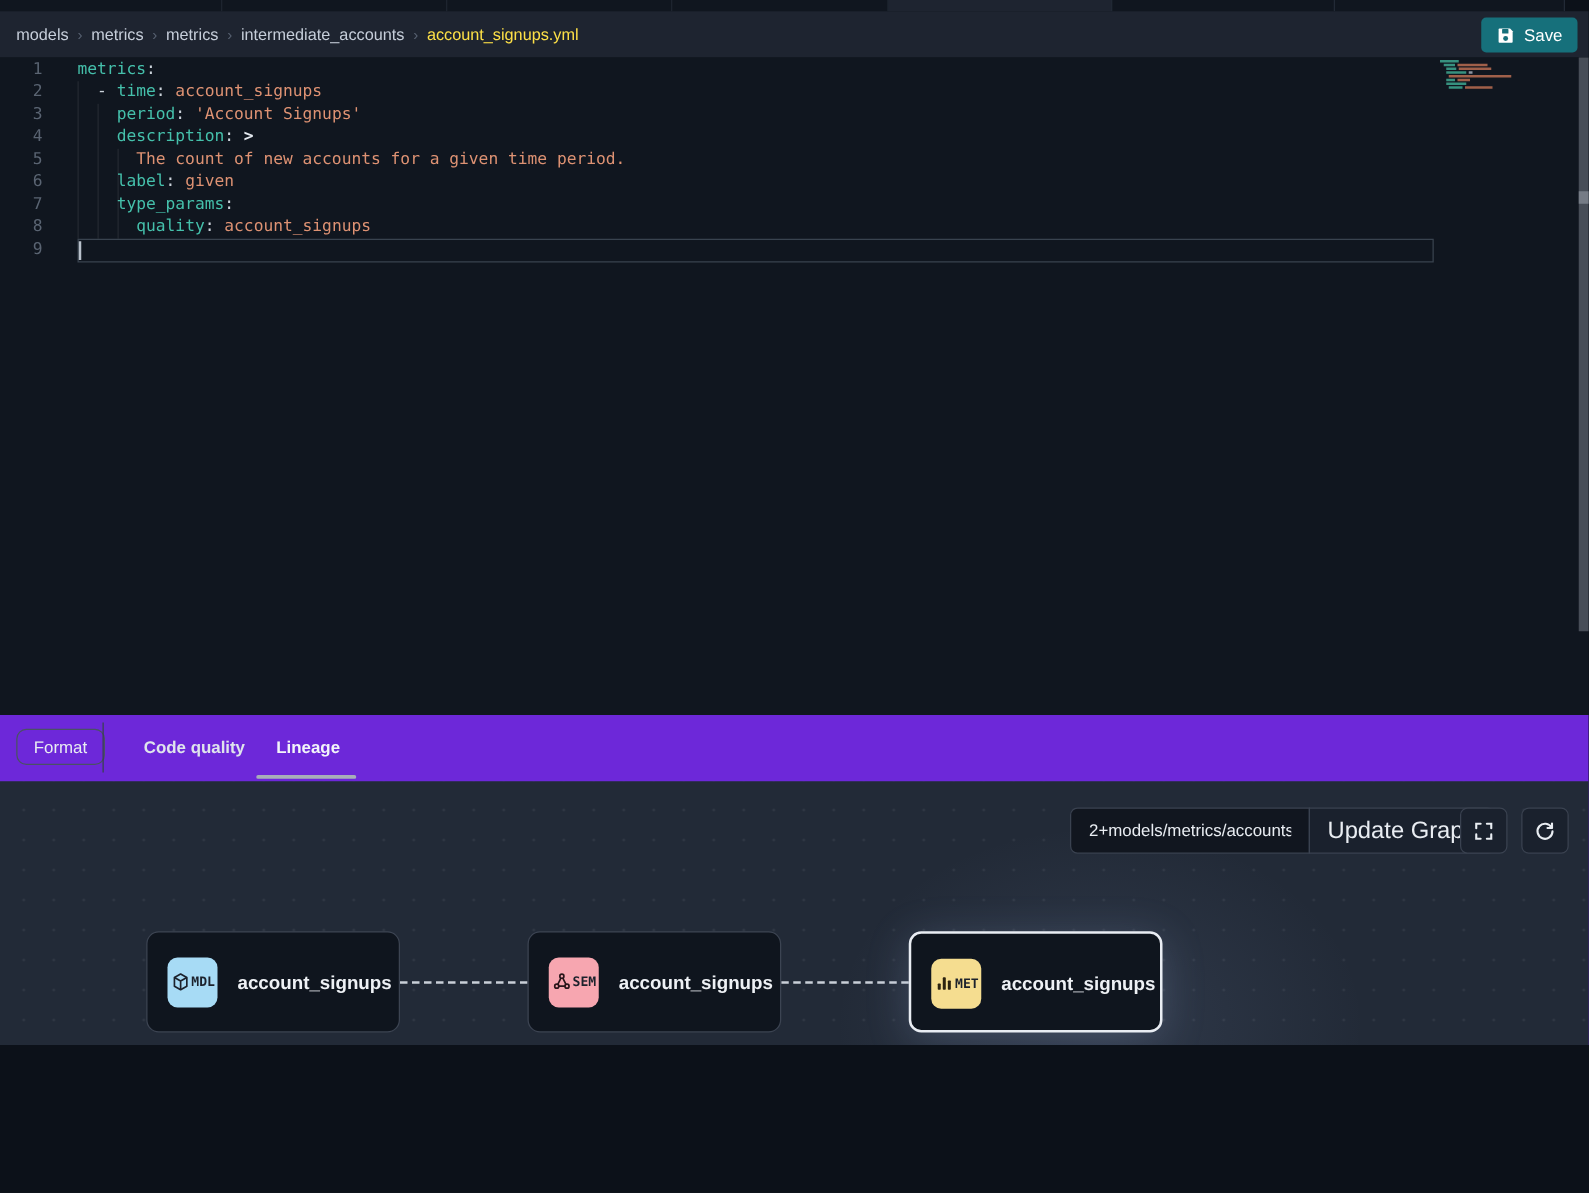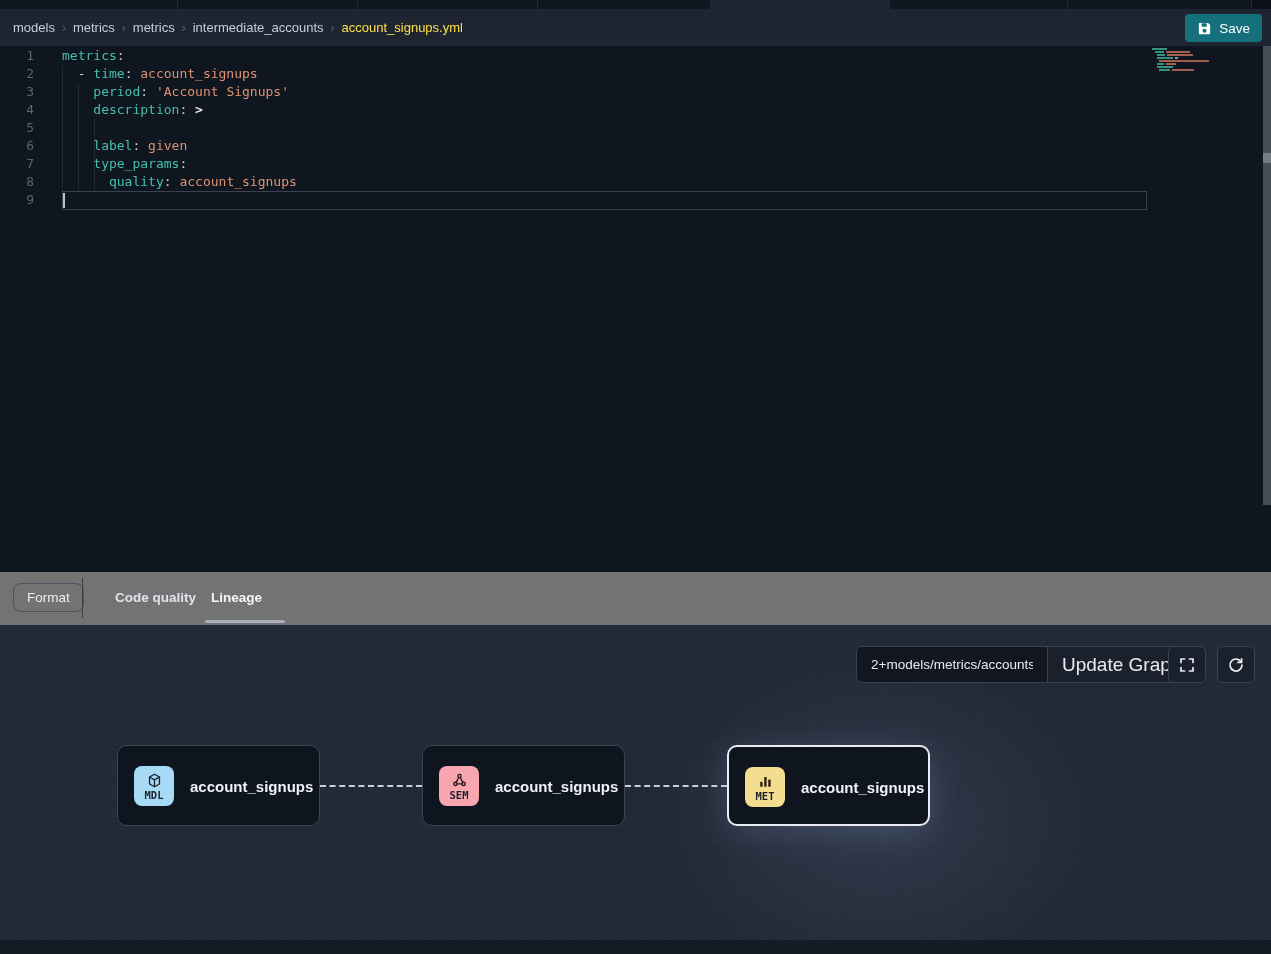--- a/index.html
+++ b/index.html
@@ -1,17 +1,17 @@
 <!DOCTYPE html>
 <html><head>
 <meta charset="utf-8">
 <style>
   * { margin:0; padding:0; box-sizing:border-box; }
   html,body { background:#0c1119; }
-  .app { position:relative; width:1271px; height:954px; overflow:hidden;
+  .app { position:relative; width:1271px; height:836px; overflow:hidden;
          font-family:"Liberation Sans", sans-serif; color:#e8edf3; }
 
   
   .tabstrip { position:absolute; top:0; left:0; width:1271px; height:9px;
               display:flex; background:#0c1119; }
   .tabstrip .seg { height:9px; background:#10161f; border-right:1px solid #222a36; }
   .tabstrip .seg.active { background:#1e2430; }
 
   
   .crumbbar { position:absolute; top:9px; left:0; width:1271px; height:37px;
@@ -47,30 +47,30 @@
   .mm-row { height:2px; margin-bottom:1px; display:flex; }
   .mm-seg { height:2px; display:inline-block; }
   .mm-key { background:#37917f; } .mm-val { background:#a0604a; }
   .mm-op { background:#8a93a0; }
   
   .v-scroll { position:absolute; right:0; top:0; width:8px; height:459px; background:#474d57; }
   .v-thumb { position:absolute; right:0; top:107px; width:8px; height:10px; background:#767c86; }
 
   
   .panel { position:absolute; top:572px; left:0; width:1271px; height:382px;
-           background:#737373; }
+           background:#6d28d9; }
   .format-btn { position:absolute; left:13px; top:11px; height:29px; padding:0 13px;
                 background:transparent; border:1px solid #4a5263; border-radius:8px;
                 color:#e9edf2; font-size:13.5px; font-family:"Liberation Sans",sans-serif;
                 cursor:pointer; }
   .panel-div { position:absolute; left:82px; top:6px; width:1px; height:40px; background:#39414e; }
   .ptab { position:absolute; top:11px; height:29px; line-height:29px; font-size:13.5px;
           color:#dfe4ec; cursor:pointer; font-weight:600; }
   .ptab.t1 { left:115px; }
-  .ptab.t2 { left:211px; color:#f2f5f9; }
+  .ptab.t2 { left:221px; color:#f2f5f9; }
   .ptab-underline { position:absolute; left:205px; top:48px; width:80px; height:3px;
                     background:#a7aeb9; border-radius:2px; }
 
   
   .canvas { position:absolute; top:53px; left:0; width:1271px; height:315px;
             background:#222a37;
             background-image:radial-gradient(rgba(255,255,255,0.06) 1px, transparent 1.4px);
             background-size:24px 24px; background-position:7px 11px; }
   .selector-group { position:absolute; left:856px; top:21px; display:flex; }
   .selector-input { width:192px; height:37px; background:#11161f; border:1px solid #3a4250;
@@ -90,21 +90,21 @@
   .edge { position:absolute; top:160px; height:0; border-top:2px dashed #c9cfd8; }
   .edge.e1 { left:320px; width:102px; }
   .edge.e2 { left:625px; width:102px; }
 
   .node { position:absolute; top:120px; width:203px; height:81px; background:#0f151e;
           border:1px solid #3c4452; border-radius:10px; cursor:pointer; }
   .node.n1 { left:117px; } .node.n2 { left:422px; } .node.n3 { left:727px; }
   .node.selected { border:2px solid #e9edf3;
                    box-shadow:0 6px 34px rgba(150,170,210,0.22); }
   .badge { position:absolute; left:16px; top:20px; width:40px; height:40px;
-           border-radius:8px; display:flex; flex-direction:column; align-items:center;
+           border-radius:8px; display:flex; align-items:center;
            justify-content:center; color:#1c222c; }
   .badge svg { display:block; margin-bottom:1px; }
   .badge-label { font:bold 10.5px/11px "DejaVu Sans Mono", monospace; }
   .node-label { position:absolute; left:72px; top:0; height:81px; line-height:81px;
                 font-size:15px; font-weight:700; color:#eef1f5; }
 
   .footer { position:absolute; left:0; bottom:0; width:1271px; height:14px; background:#151b25; }
 </style>
 </head>
 <body>
@@ -157,20 +157,21 @@
         <div class="line">
           <span class="gutter">3</span>
           <span class="code"><span class="tk-punc">    </span><span class="tk-key">period</span><span class="tk-punc">:</span><span class="tk-val"> 'Account Signups'</span></span>
         </div>
         <div class="line">
           <span class="gutter">4</span>
           <span class="code"><span class="tk-punc">    </span><span class="tk-key">description</span><span class="tk-punc">:</span><span class="tk-punc"> </span><span class="tk-op">&gt;</span></span>
         </div>
         <div class="line">
           <span class="gutter">5</span>
+          <span class="code"><span class="tk-val">      The count of new accounts for a given time period.</span></span>
         </div>
         <div class="line">
           <span class="gutter">6</span>
           <span class="code"><span class="tk-punc">    </span><span class="tk-key">label</span><span class="tk-punc">:</span><span class="tk-val"> given</span></span>
         </div>
         <div class="line">
           <span class="gutter">7</span>
           <span class="code"><span class="tk-punc">    </span><span class="tk-key">type_params</span><span class="tk-punc">:</span></span>
         </div>
         <div class="line">

